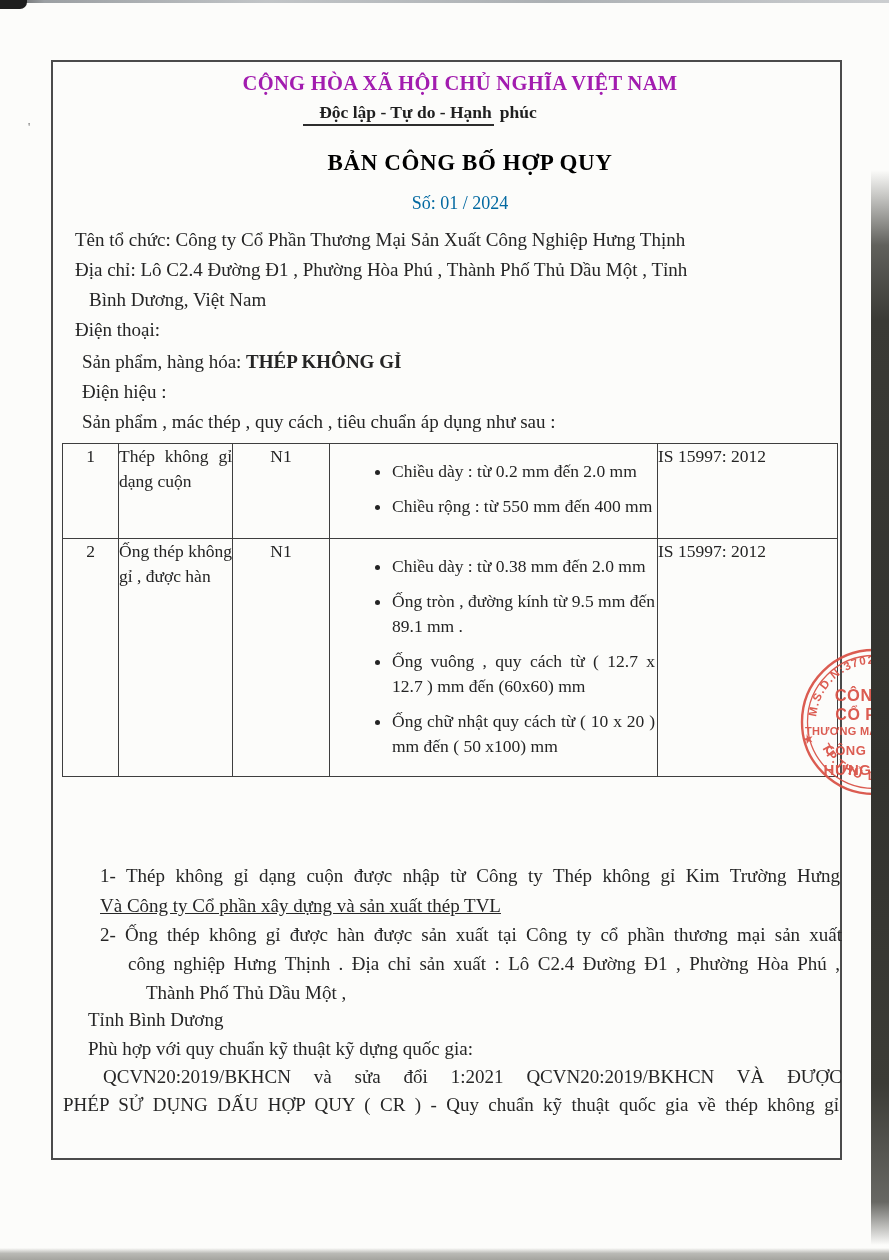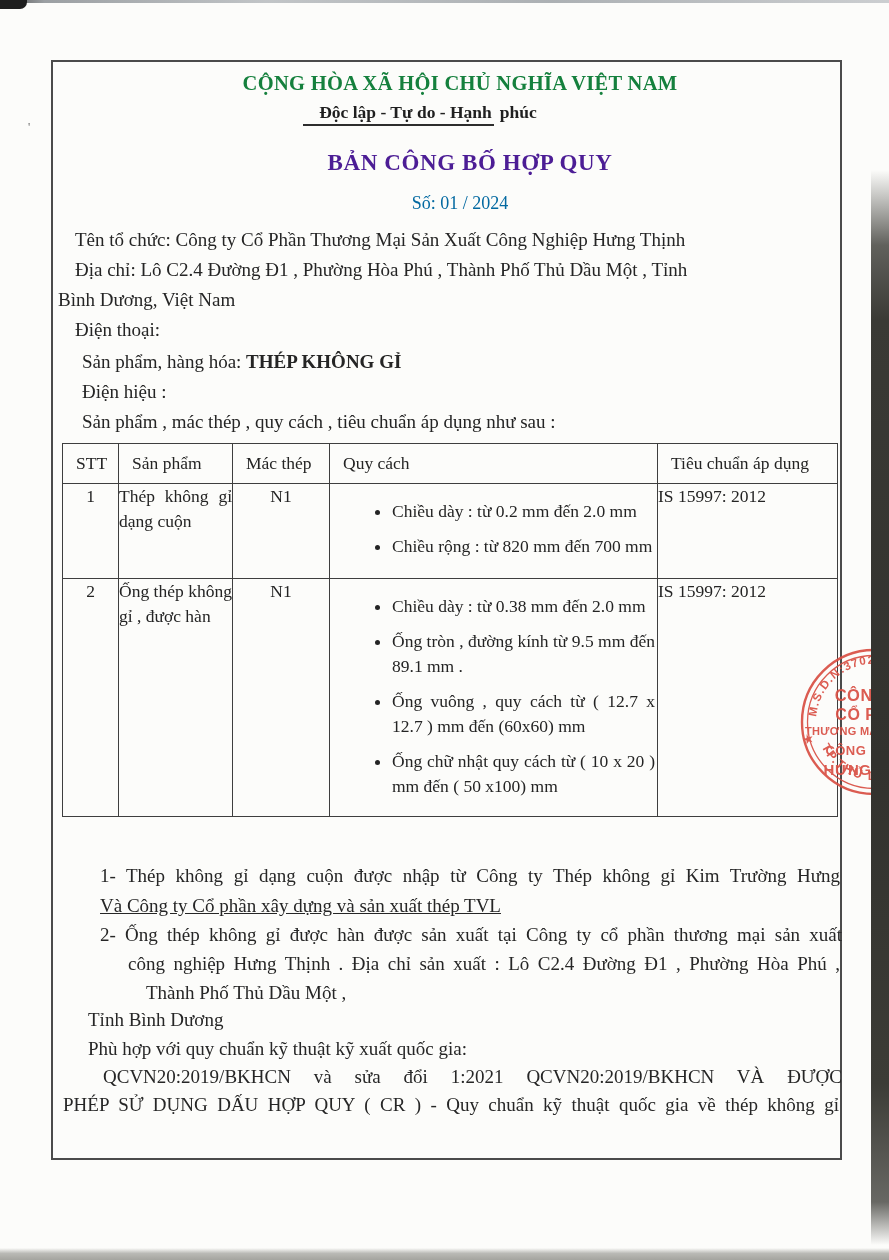--- a/index.html
+++ b/index.html
@@ -17,31 +17,31 @@
   .scan-right-bar{left:871px;top:170px;width:18px;height:1075px;
     background:linear-gradient(180deg,rgba(58,58,53,0) 0%,rgba(58,58,53,.8) 7%,#3a3a35 14%,#32322e 55%,#3c3c36 85%,rgba(54,54,49,.75) 96%,rgba(54,54,49,0) 100%);
     z-index:30;}
   .scan-bottom-strip{left:0;top:1248px;width:889px;height:12px;
     background:linear-gradient(180deg,rgba(150,150,145,0) 0%,#a9a9a4 45%,#8e8e88 100%);opacity:.8;}
   .speck{color:#6a6a6a;font-size:12px;}
   
   .page-border{left:51px;top:60px;width:791px;height:1100px;border:2px solid #4b4b4b;box-sizing:border-box;background:transparent;}
   
   .center-line{text-align:center;}
-  .national{left:60px;top:72px;width:800px;font-weight:bold;font-size:20.5px;letter-spacing:.3px;color:#15803d;}
+  .national{left:60px;top:72px;width:800px;font-weight:bold;font-size:20.5px;letter-spacing:.3px;color:#a21caf;}
   .motto{left:20px;top:102px;width:800px;font-weight:bold;font-size:17.5px;color:#1f1f1f;}
   .motto .u{border-bottom:2px solid #2d2d2d;padding:0 2px 2px 16px;}
   .motto .tail{padding-left:6px;}
-  .doc-title{left:60px;top:150px;width:820px;font-weight:bold;font-size:23px;letter-spacing:.6px;color:#4c1d95;}
+  .doc-title{left:60px;top:150px;width:820px;font-weight:bold;font-size:23px;letter-spacing:.6px;color:#000000;}
   .doc-number{left:60px;top:193px;width:800px;font-size:18px;color:#0369a1;}
   
   .bline{font-size:19px;line-height:26px;white-space:nowrap;color:#252525;}
   .org1{left:75px;top:227px;}
   .org2{left:75px;top:257px;}
-  .org3{left:58px;top:287px;}
+  .org3{left:89px;top:287px;}
   .org4{left:75px;top:317px;}
   .prod{left:82px;top:349px;}
   .brand{left:82px;top:379px;}
   .intro{left:82px;top:409px;}
   .bold{font-weight:bold;}
   
   table.spec{position:absolute;left:62px;top:443px;width:775px;border-collapse:collapse;table-layout:fixed;
     font-size:17.5px;line-height:25px;color:#242424;}
   table.spec th,table.spec td{border:1.8px solid #3e3e3e;vertical-align:top;padding:0;box-sizing:border-box;}
   table.spec th{font-weight:normal;vertical-align:middle;text-align:left;padding:4px 6px 4px 13px;height:40px;}
@@ -102,35 +102,28 @@
 
 <table class="spec">
   <colgroup>
     <col style="width:56px">
       <col style="width:114px">
       <col style="width:97px">
       <col style="width:328px">
       <col style="width:180px">
   </colgroup>
   <tbody>
-      <tr>
-    <th class="c-stt">STT</th>
-    <th>Sản phẩm</th>
-    <th class="c-grade">Mác thép</th>
-    <th>Quy cách</th>
-    <th>Tiêu chuẩn áp dụng</th>
-  </tr>
   <tr class="r1">
     <td class="c-stt">1</td>
     <td class="c-prod">Thép không gỉ dạng cuộn</td>
     <td class="c-grade">N1</td>
     <td class="c-spec">
       <ul>
         <li>Chiều dày : từ 0.2 mm đến 2.0 mm</li>
-        <li>Chiều rộng : từ 820 mm đến 700 mm</li>
+        <li>Chiều rộng : từ 550 mm đến 400 mm</li>
       </ul>
     </td>
     <td class="c-std">IS 15997: 2012</td>
   </tr>
   <tr class="r2">
     <td class="c-stt">2</td>
     <td class="c-prod">Ống thép không gỉ , được hàn</td>
     <td class="c-grade">N1</td>
     <td class="c-spec">
       <ul>
@@ -144,21 +137,21 @@
   </tr>
 </tbody>
   </table>
 
 <div class="abs note jfull n1a">1- Thép không gỉ dạng cuộn được nhập từ Công ty Thép không gỉ Kim Trường Hưng</div>
 <div class="abs note n1b">Và Công ty Cổ phần xây dựng và sản xuất thép TVL</div>
 <div class="abs note jfull n2a">2- Ống thép không gỉ được hàn được sản xuất tại Công ty cổ phần thương mại sản xuất</div>
 <div class="abs note jfull n2b">công nghiệp Hưng Thịnh . Địa chỉ sản xuất : Lô C2.4 Đường Đ1 , Phường Hòa Phú ,</div>
 <div class="abs note n2c">Thành Phố Thủ Dầu Một ,</div>
 <div class="abs note prov">Tỉnh Bình Dương</div>
-<div class="abs note conf-intro">Phù hợp với quy chuẩn kỹ thuật kỹ xuất quốc gia:</div>
+<div class="abs note conf-intro">Phù hợp với quy chuẩn kỹ thuật kỹ dựng quốc gia:</div>
 <div class="abs note jfull confq1">QCVN20:2019/BKHCN và sửa đổi 1:2021 QCVN20:2019/BKHCN VÀ ĐƯỢC</div>
 <div class="abs note jfull confq2">PHÉP SỬ DỤNG DẤU HỢP QUY ( CR ) - Quy chuẩn kỹ thuật quốc gia về thép không gỉ</div>
 
 <svg class="abs stamp" viewBox="0 0 260 260">
   <defs>
     <path id="arcTop" d="M 72.2 125 A 58 58 0 0 1 187.8 125"></path>
     <path id="arcBottom" d="M 77.4 154.5 A 58 58 0 0 0 182.6 154.5"></path>
   </defs>
   <circle cx="130" cy="130" r="72" fill="none" stroke-width="2.4" stroke="#d95045"></circle>
   <circle cx="130" cy="130" r="66.5" fill="none" stroke-width="1.3" stroke="#d95045"></circle>

